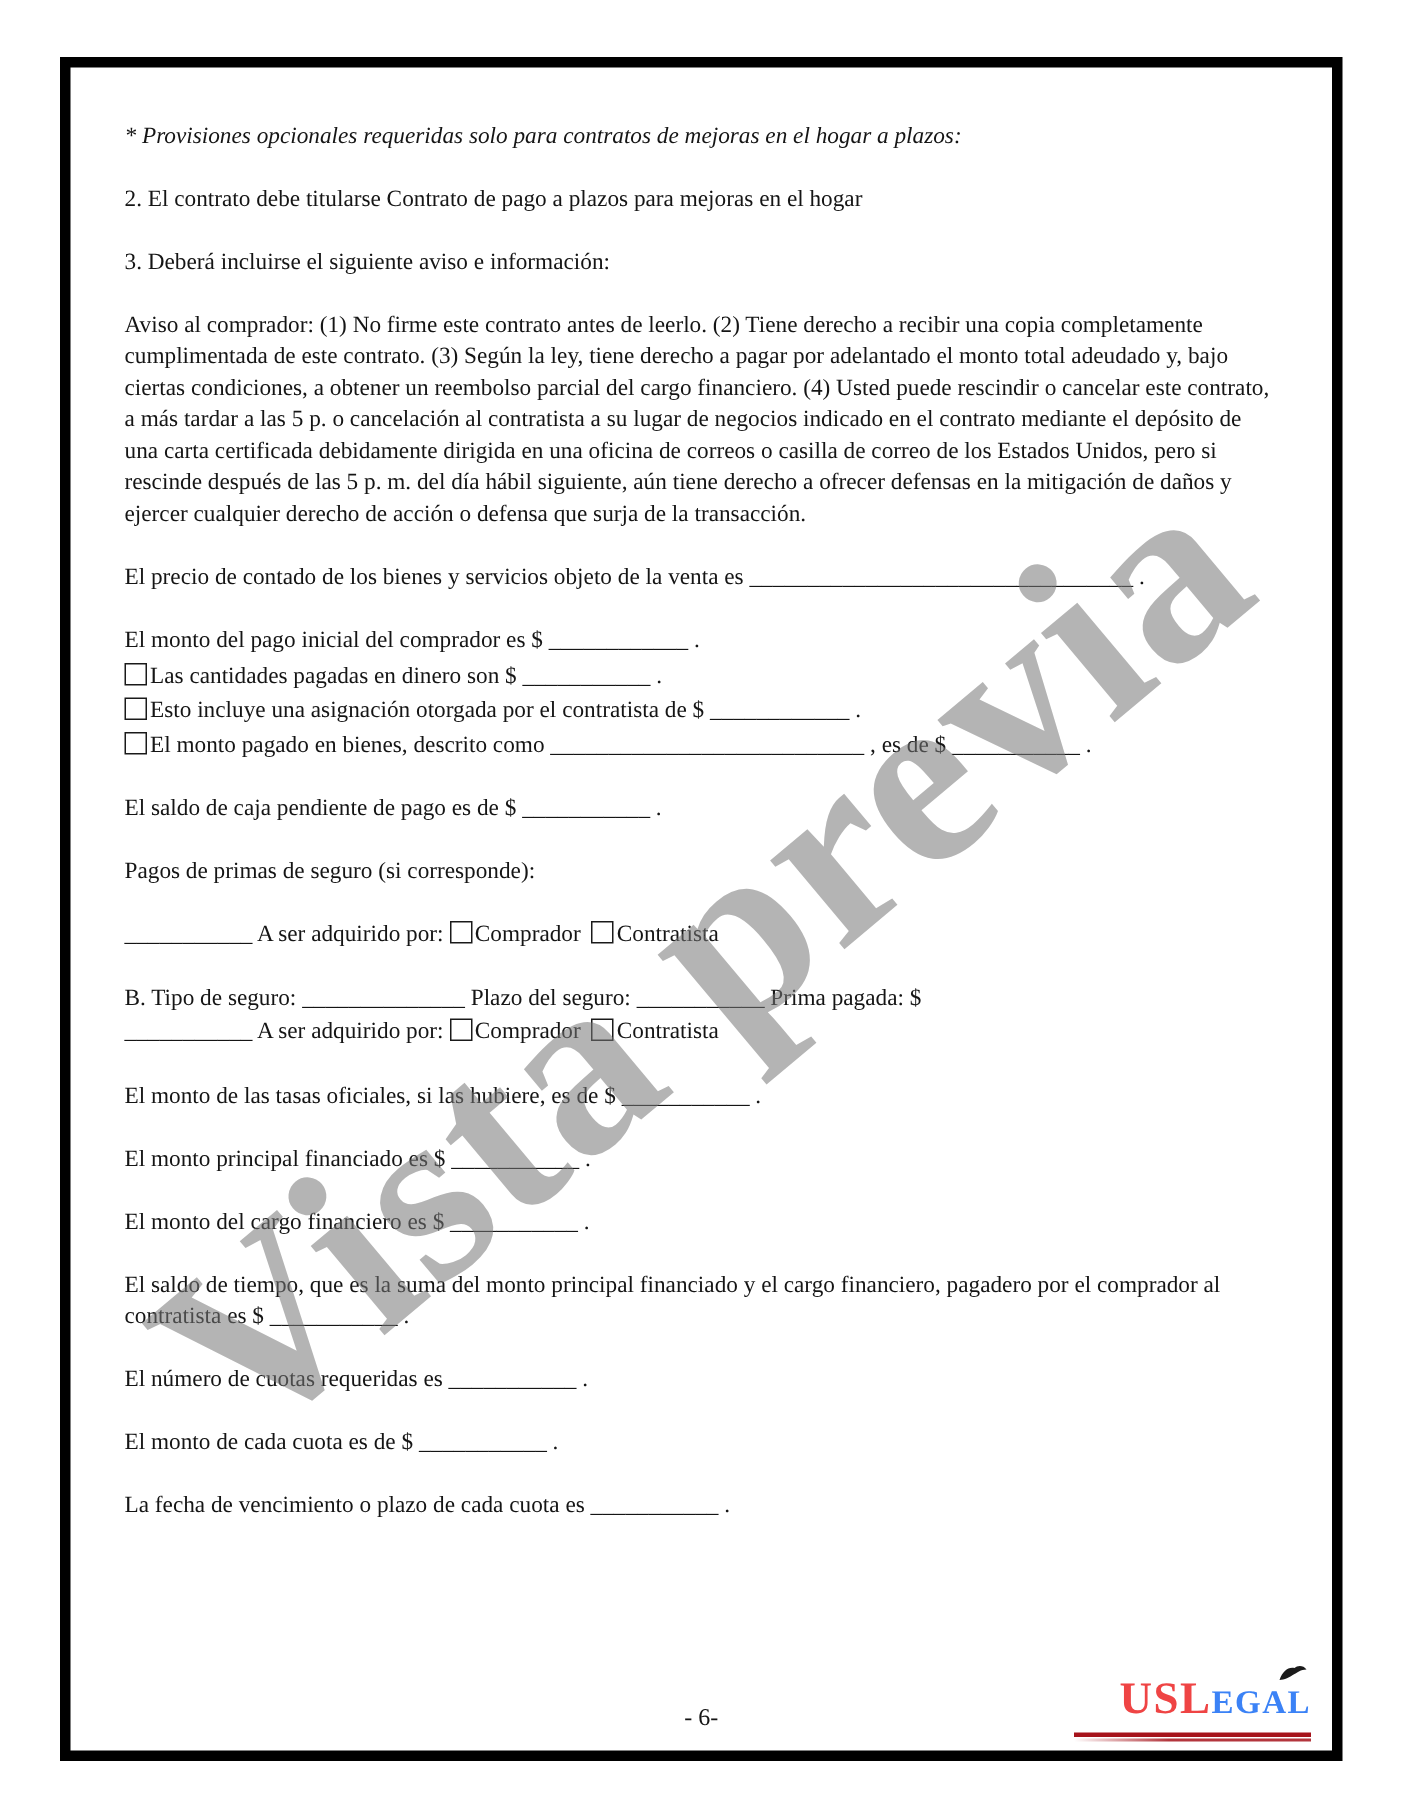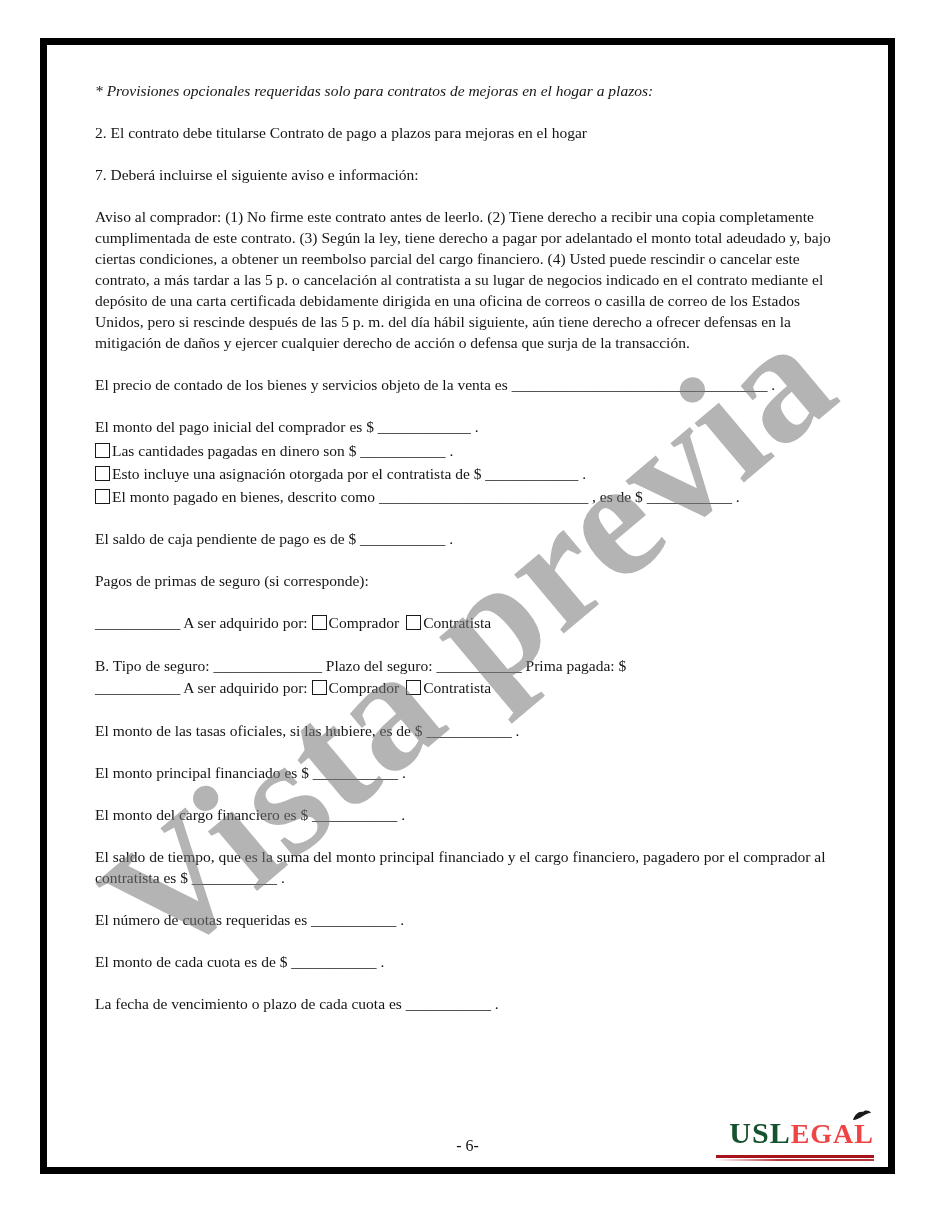--- a/index.html
+++ b/index.html
@@ -23,21 +23,20 @@
     bottom: 36px;
     border: 7px solid #000000;
     background: #ffffff;
   }
   .content {
     position: absolute;
     left: 0; top: 0; right: 0; bottom: 0;
     padding: 35px 36px 0 36px;
     font-size: 15.5px;
     line-height: 21px;
-    margin-left: 12px;
   }
   p { margin: 0 0 21px 0; }
   .italic { font-style: italic; }
   .cb-line {
     margin: 0 0 1px 0;
     line-height: 22px;
   }
   .cb-group { margin-bottom: 20px; }
   .dp-line { margin-bottom: 3px; }
   .checkbox {
@@ -86,28 +85,28 @@
   .logo-row {
     position: relative;
     text-align: right;
     white-space: nowrap;
     line-height: 30px;
   }
   .logo-part1 {
     font-family: "Liberation Serif", serif;
     font-weight: 700;
     font-size: 30px;
-    color: #14532d;
+    color: #ef4444;
     letter-spacing: 1px;
   }
   .logo-part2 {
     font-family: "Liberation Serif", serif;
     font-weight: 700;
-    font-size: 28px;
-    color: #ef4444;
+    font-size: 22px;
+    color: #3b82f6;
     letter-spacing: 1px;
   }
   .eagle {
     position: absolute;
     right: 2px;
     top: -9px;
   }
   .logo-bar {
     margin-top: 2px;
     height: 3px;
@@ -123,21 +122,21 @@
 <body>
 
 <div class="frame">
   <div class="watermark">Vista previa</div>
 
   <div class="content">
     <p class="italic">* Provisiones opcionales requeridas solo para contratos de mejoras en el hogar a plazos:</p>
 
     <p>2. El contrato debe titularse Contrato de pago a plazos para mejoras en el hogar</p>
 
-    <p>7. Deberá incluirse el siguiente aviso e información:</p>
+    <p>3. Deberá incluirse el siguiente aviso e información:</p>
 
     <p>Aviso al comprador: (1) No firme este contrato antes de leerlo. (2) Tiene derecho a recibir una copia completamente cumplimentada de este contrato. (3) Según la ley, tiene derecho a pagar por adelantado el monto total adeudado y, bajo ciertas condiciones, a obtener un reembolso parcial del cargo financiero. (4) Usted puede rescindir o cancelar este contrato, a más tardar a las 5 p. o cancelación al contratista a su lugar de negocios indicado en el contrato mediante el depósito de una carta certificada debidamente dirigida en una oficina de correos o casilla de correo de los Estados Unidos, pero si rescinde después de las 5 p. m. del día hábil siguiente, aún tiene derecho a ofrecer defensas en la mitigación de daños y ejercer cualquier derecho de acción o defensa que surja de la transacción.</p>
 
     <p>El precio de contado de los bienes y servicios objeto de la venta es _________________________________ .</p>
 
     <div class="cb-group">
       <p class="dp-line">El monto del pago inicial del comprador es $ ____________ .</p>
       <div class="cb-line">
         <span class="checkbox"></span><span>Las cantidades pagadas en dinero son $ ___________ .</span>
       </div>

